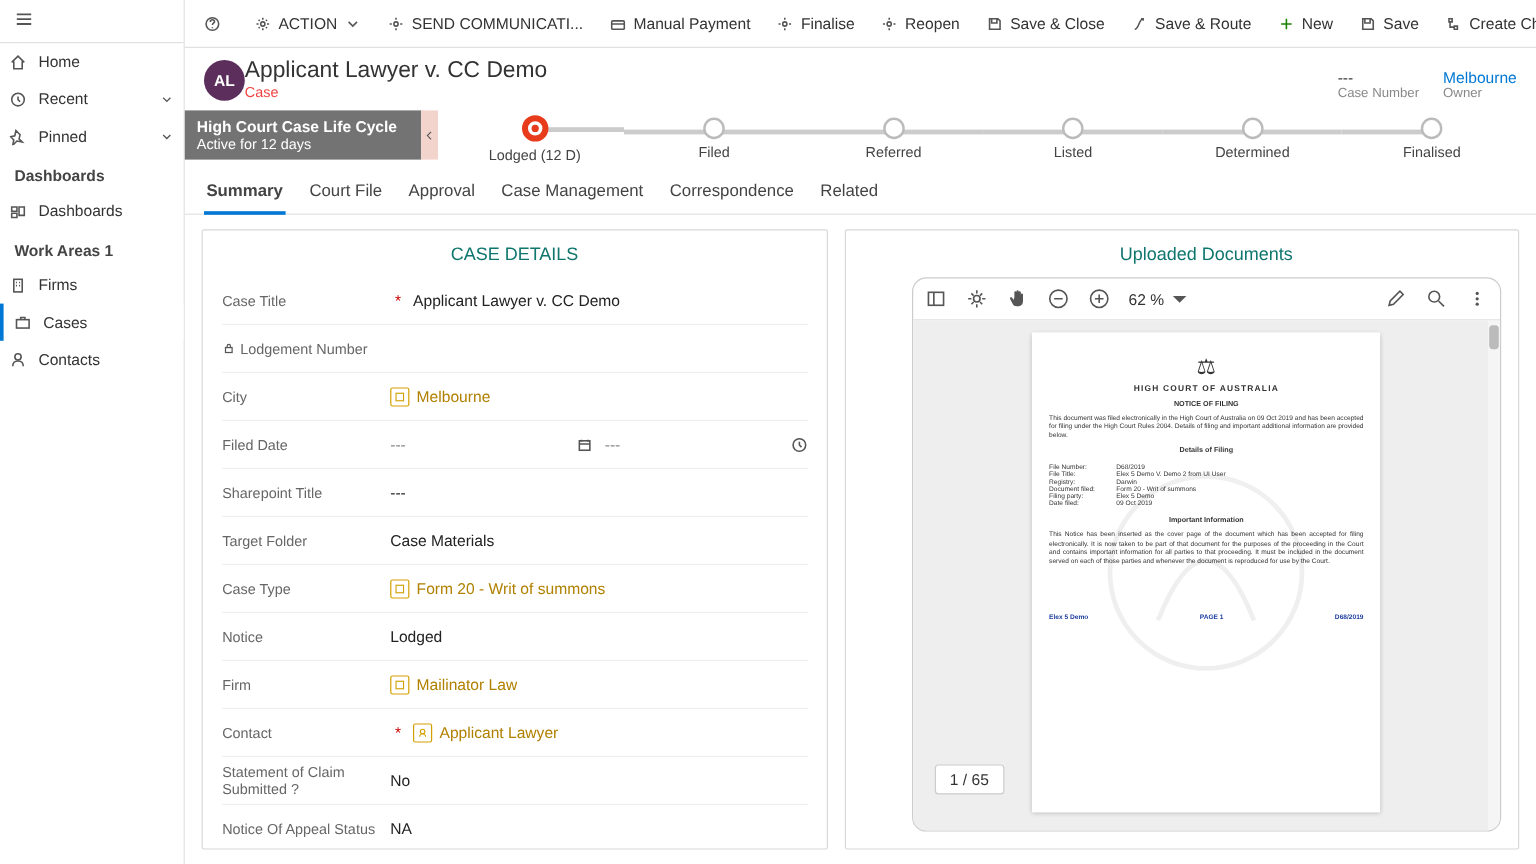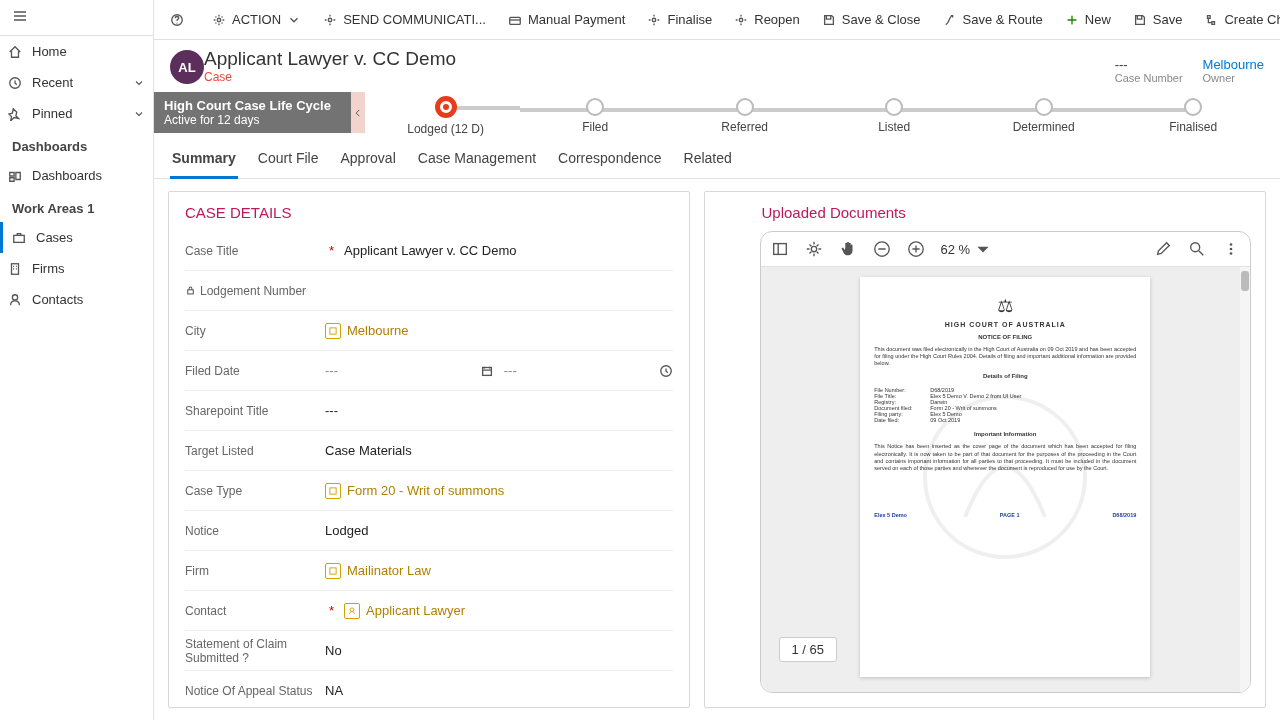--- a/index.html
+++ b/index.html
@@ -39,21 +39,21 @@
 .stage.active .stage-dot { border:5px solid #e83b1c; width:22px; height:22px; }
 .stage.active .stage-dot::after { content:""; position:absolute; inset:3px; background:#e83b1c; border-radius:50%; }
 .stage-label { font-size:12px; margin-top:4px; color:#444; }
 .tabs { display:flex; gap:18px; padding:10px 16px 0; border-bottom:1px solid #e1e1e1; }
 .tab { padding:4px 2px 10px; cursor:pointer; font-size:14px; color:#444; }
 .tab.active { font-weight:600; border-bottom:3px solid #0078d4; margin-bottom:-1px; }
 .content { flex:1; display:flex; gap:14px; padding:12px 14px; overflow:hidden; }
 .panel { border:1px solid #d8d8d8; border-radius:2px; display:flex; flex-direction:column; overflow:hidden; }
 .panel-left { flex:1; }
 .panel-right { flex:1;padding-left:41px; }
-.panel-title { font-size:15px; padding:12px 16px 10px; color:#be185d; }
+.panel-title { font-size:15px; padding:12px 16px 10px; color:#0f766e;text-align:center; }
 .fields { padding:0 16px 12px; overflow-y:auto; flex:1; }
 .field { display:flex; align-items:center; border-bottom:1px solid #eee; min-height:40px; padding:4px 0; }
 .field-label { width:140px; font-size:12px; color:#666; display:flex; align-items:center; gap:4px; }
 .req { color:#c00; margin-left:4px; }
 .field-value { flex:1; font-size:13px; color:#222; display:flex; align-items:center; gap:6px; }
 .field-value.link { color:#b08000; }
 .lookup-icon { width:16px; height:16px; border:1px solid #d4a000; border-radius:2px; display:inline-flex; align-items:center; justify-content:center; }
 .lookup-icon svg { width:10px; height:10px; }
 .date-split { flex:1; display:flex; align-items:center; gap:10px; }
 .date-split .part { flex:1; display:flex; align-items:center; justify-content:space-between; color:#888; }
@@ -118,33 +118,33 @@
         </svg>
     </div>
     <div class="nav-section">Dashboards</div>
     <div class="nav-item">
       <svg width="14" height="14" viewBox="0 0 16 16">
           <path d="M2 4h5v4H2zM9 4h5v8H9zM2 10h5v4H2z"></path>
         </svg>
       <span>Dashboards</span>
     </div>
     <div class="nav-section">Work Areas 1</div>
+    <div class="nav-item">
+      <svg width="14" height="14" viewBox="0 0 16 16">
+          <rect x="4" y="2" width="8" height="12"></rect>
+          <path d="M6 5h1M9 5h1M6 8h1M9 8h1"></path>
+        </svg>
+      <span>Firms</span>
+    </div>
     <div class="nav-item selected">
       <svg width="14" height="14" viewBox="0 0 16 16">
           <rect x="2" y="5" width="12" height="8"></rect>
           <path d="M6 5V3h4v2"></path>
         </svg>
       <span>Cases</span>
-    </div>
-    <div class="nav-item">
-      <svg width="14" height="14" viewBox="0 0 16 16">
-          <rect x="4" y="2" width="8" height="12"></rect>
-          <path d="M6 5h1M9 5h1M6 8h1M9 8h1"></path>
-        </svg>
-      <span>Firms</span>
     </div>
     <div class="nav-item">
       <svg width="14" height="14" viewBox="0 0 16 16">
           <circle cx="8" cy="5" r="3"></circle>
           <path d="M3 14c0-3 2-5 5-5s5 2 5 5"></path>
         </svg>
       <span>Contacts</span>
     </div>
   </div>
 
@@ -347,21 +347,21 @@
                     <path d="M8 5v3l2 2"></path>
                   </svg>
                 </div>
             </div>
           </div>
           <div class="field">
             <div class="field-label">Sharepoint Title</div>
             <div class="field-value">---</div>
           </div>
           <div class="field">
-            <div class="field-label">Target Listed</div>
+            <div class="field-label">Target Folder</div>
             <div class="field-value">Case Materials</div>
           </div>
           <div class="field">
             <div class="field-label">Case Type</div>
             <div class="field-value link">
                 <span class="lookup-icon">
                   <svg viewBox="0 0 16 16" style="stroke:#d4a000">
                     <rect x="3" y="3" width="10" height="10"></rect>
                   </svg>
                 </span>

